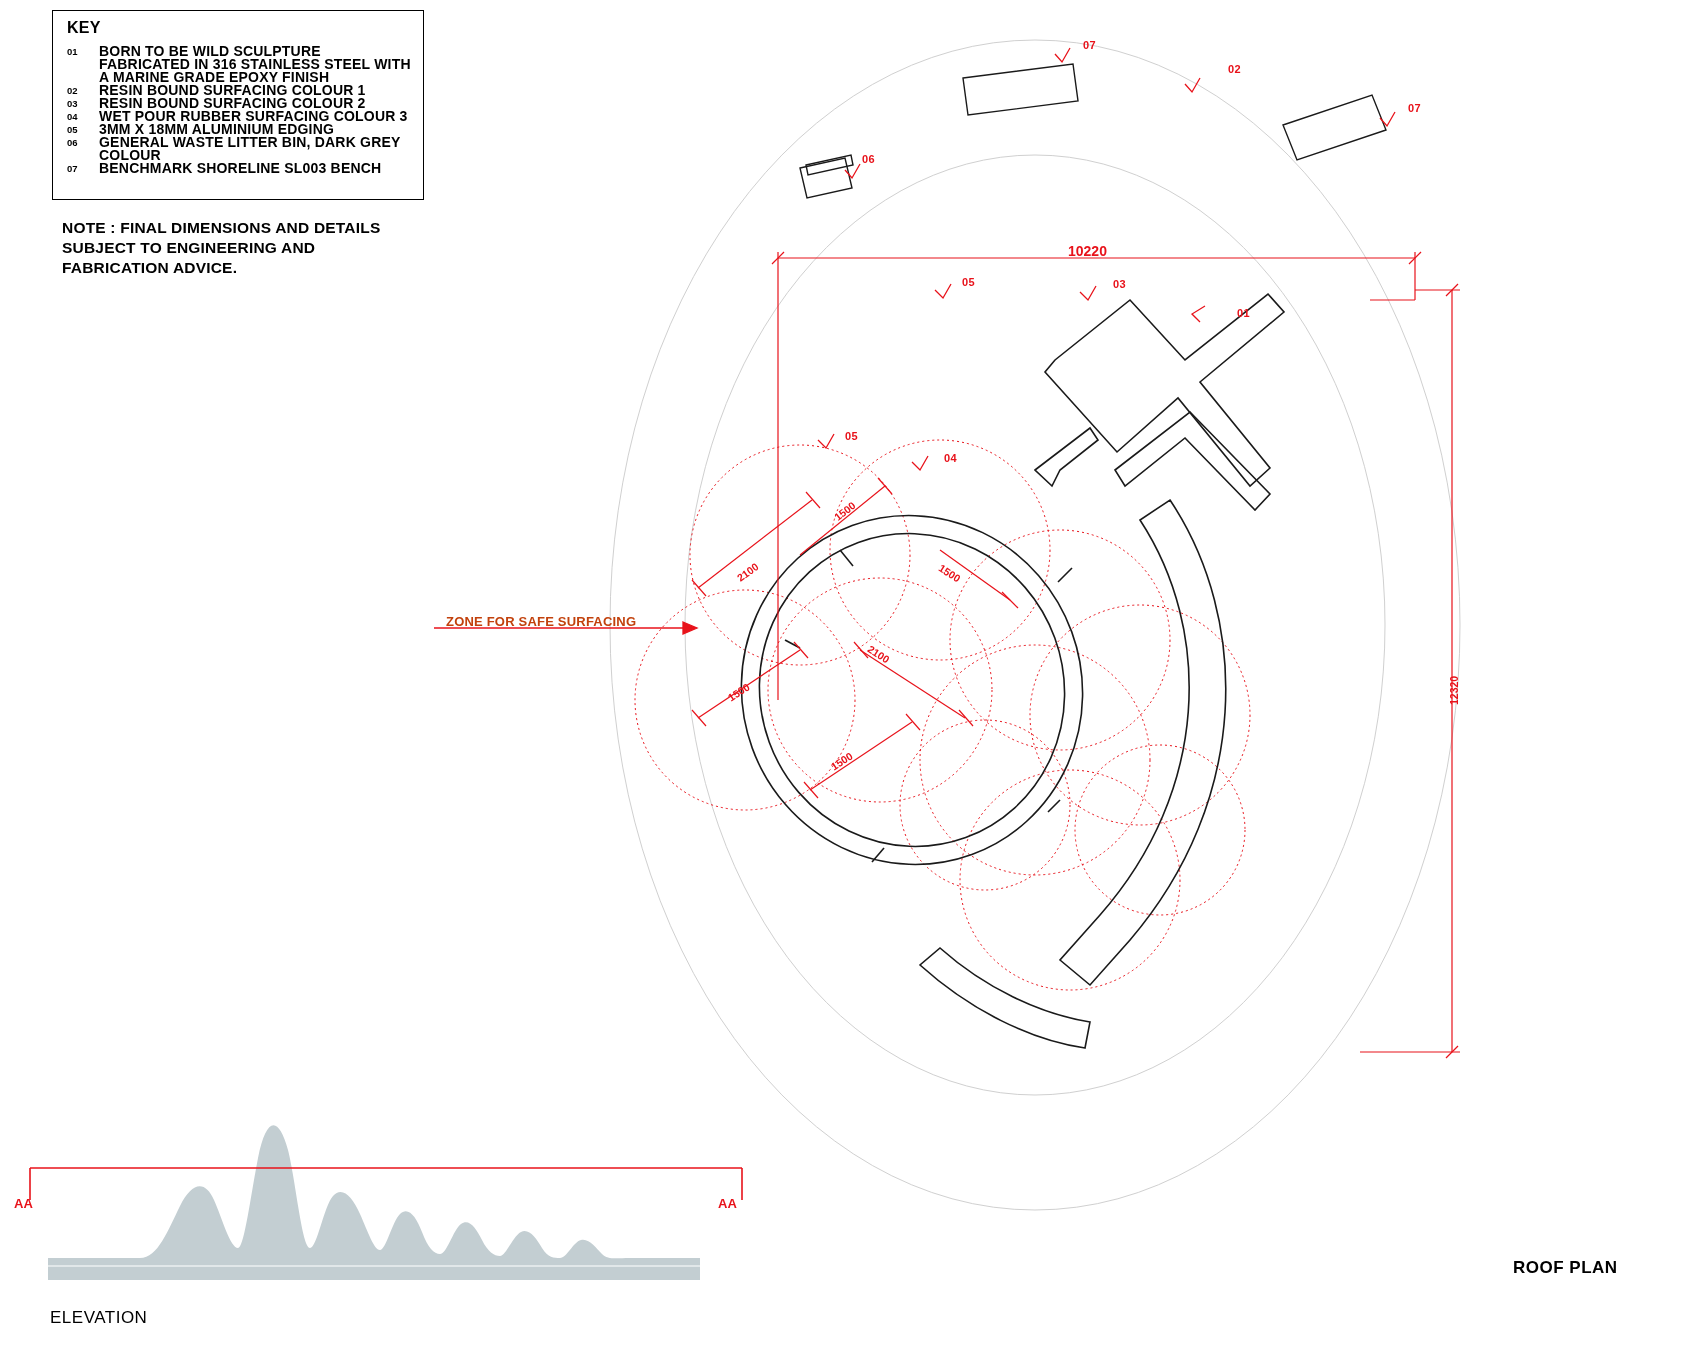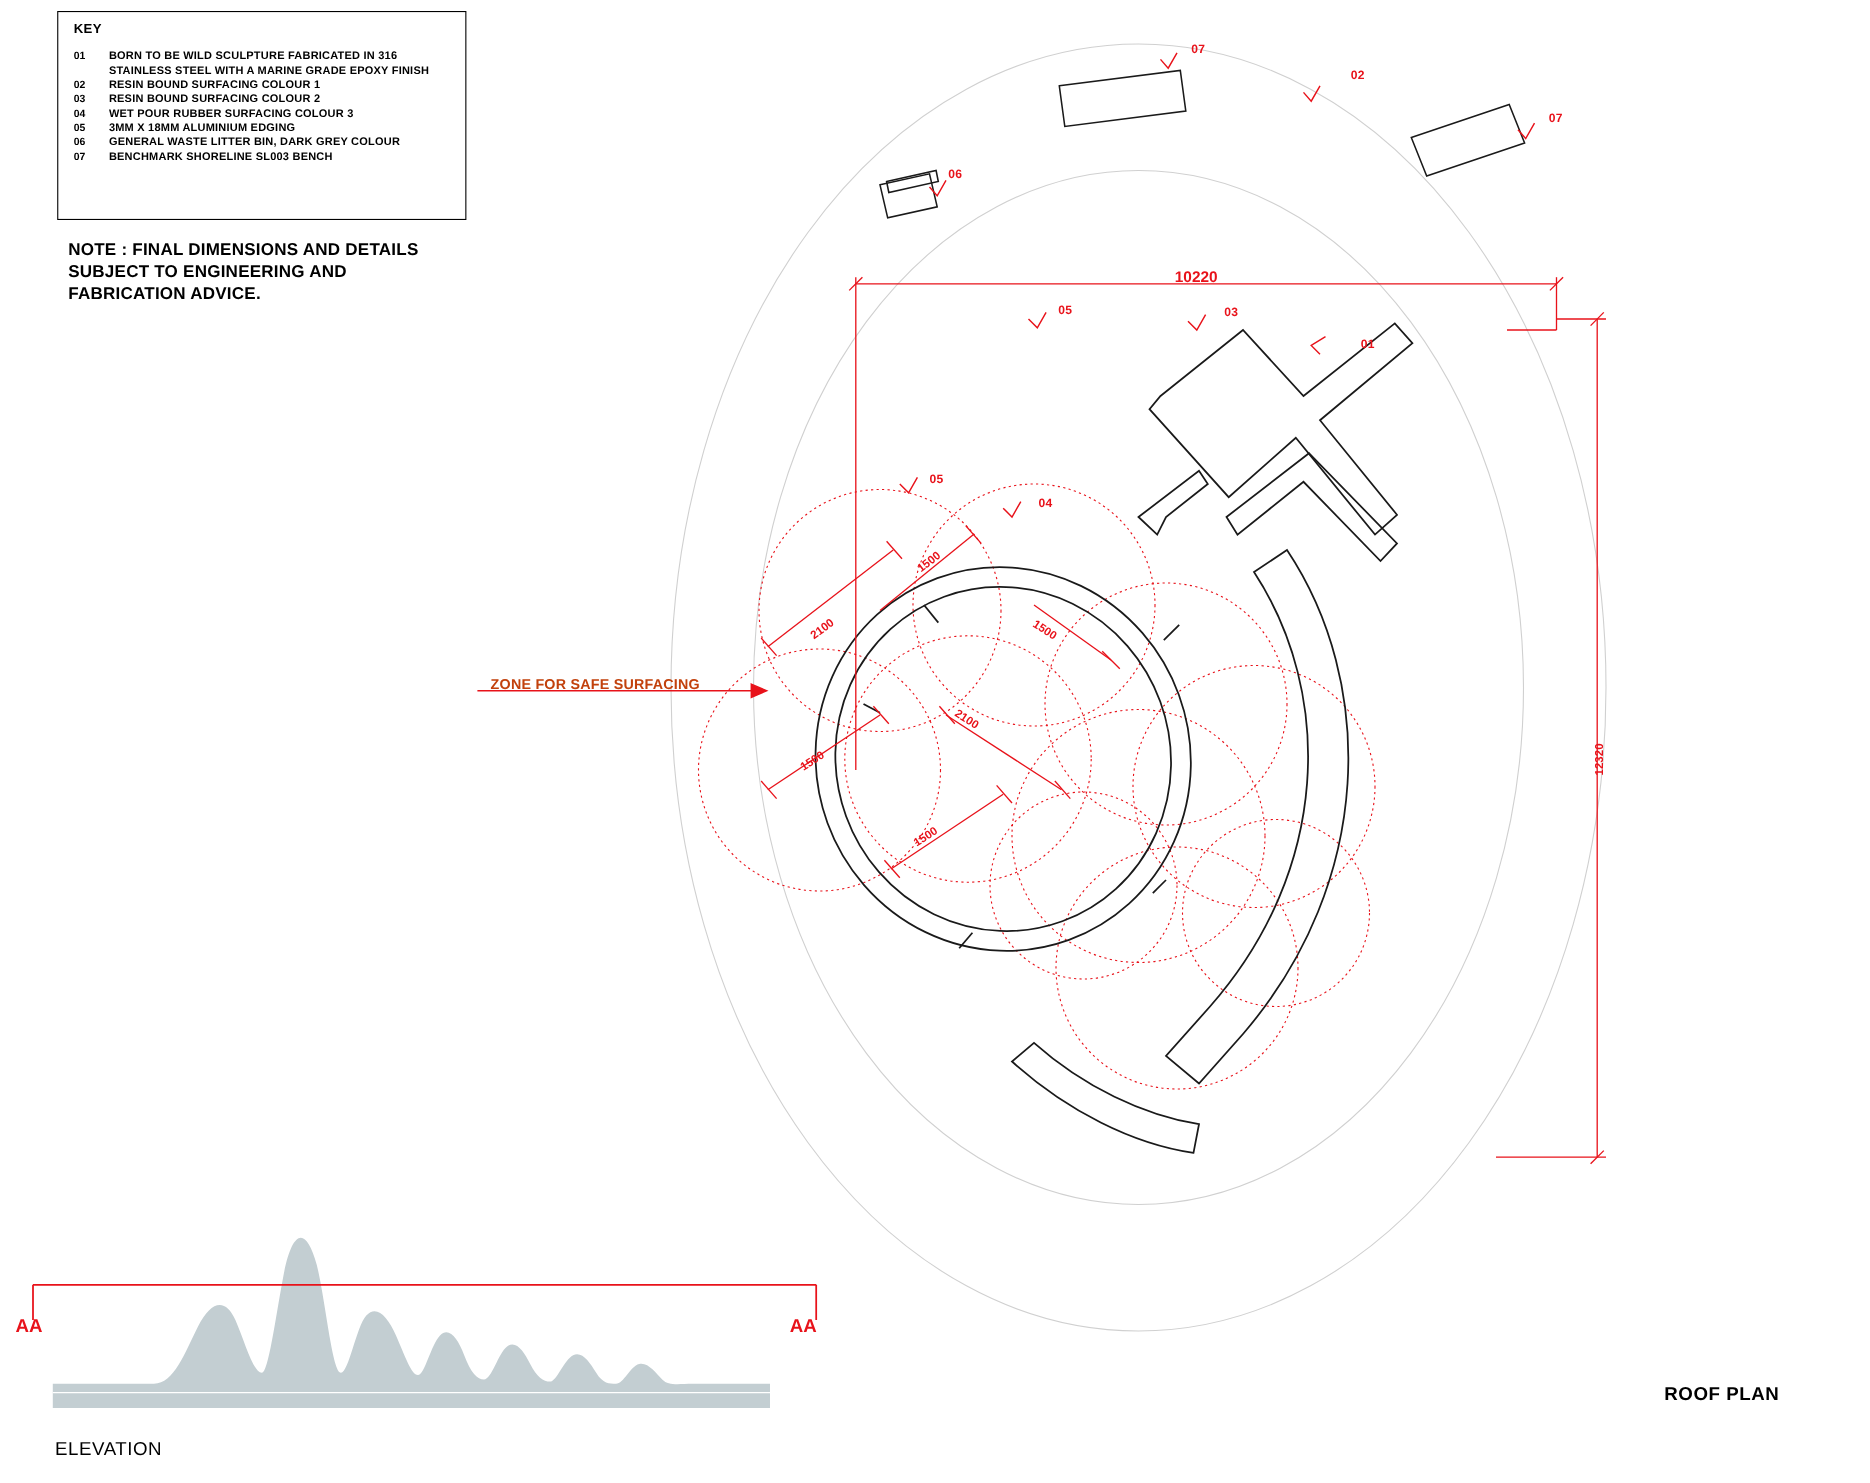--- a/index.html
+++ b/index.html
@@ -29,21 +29,21 @@
     width: 372px;
     height: 190px;
     border: 1.5px solid #000;
     box-sizing: border-box;
     background: #fff;
   }
   .key-title {
     position: absolute;
     left: 14px;
     top: 8px;
-    font-size: 12px;
+    font-size: 16px;
     font-weight: bold;
     letter-spacing: 0.3px;
     color: #000;
   }
   .key-list {
     position: absolute;
     left: 14px;
     top: 34px;
     width: 348px;
   }
@@ -54,21 +54,21 @@
   }
   .key-num {
     width: 32px;
     flex: 0 0 32px;
     font-size: 9.5px;
     font-weight: bold;
     line-height: 13px;
     color: #000;
   }
   .key-text {
-    font-size: 10px;
+    font-size: 14px;
     font-weight: bold;
     line-height: 13px;
     color: #000;
     letter-spacing: 0.2px;
   }
 
   
   .note {
     position: absolute;
     left: 62px;
@@ -109,21 +109,21 @@
   .zone-label {
     position: absolute;
     font-size: 13px;
     font-weight: bold;
     color: #c2410c;
     letter-spacing: 0.2px;
     white-space: nowrap;
   }
   .aa-label {
     position: absolute;
-    font-size: 17px;
+    font-size: 13px;
     font-weight: bold;
     color: #e8121a;
   }
   .plan-title {
     position: absolute;
     font-size: 17px;
     font-weight: bold;
     color: #000;
     letter-spacing: 0.5px;
   }

